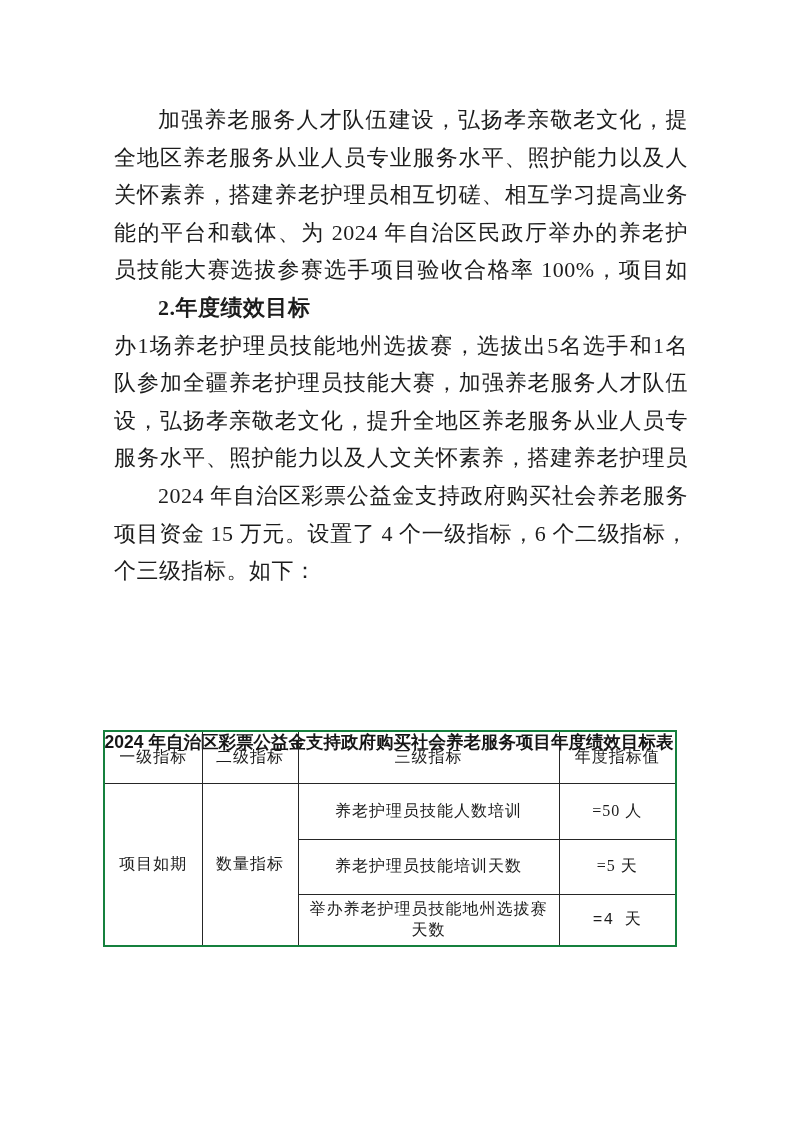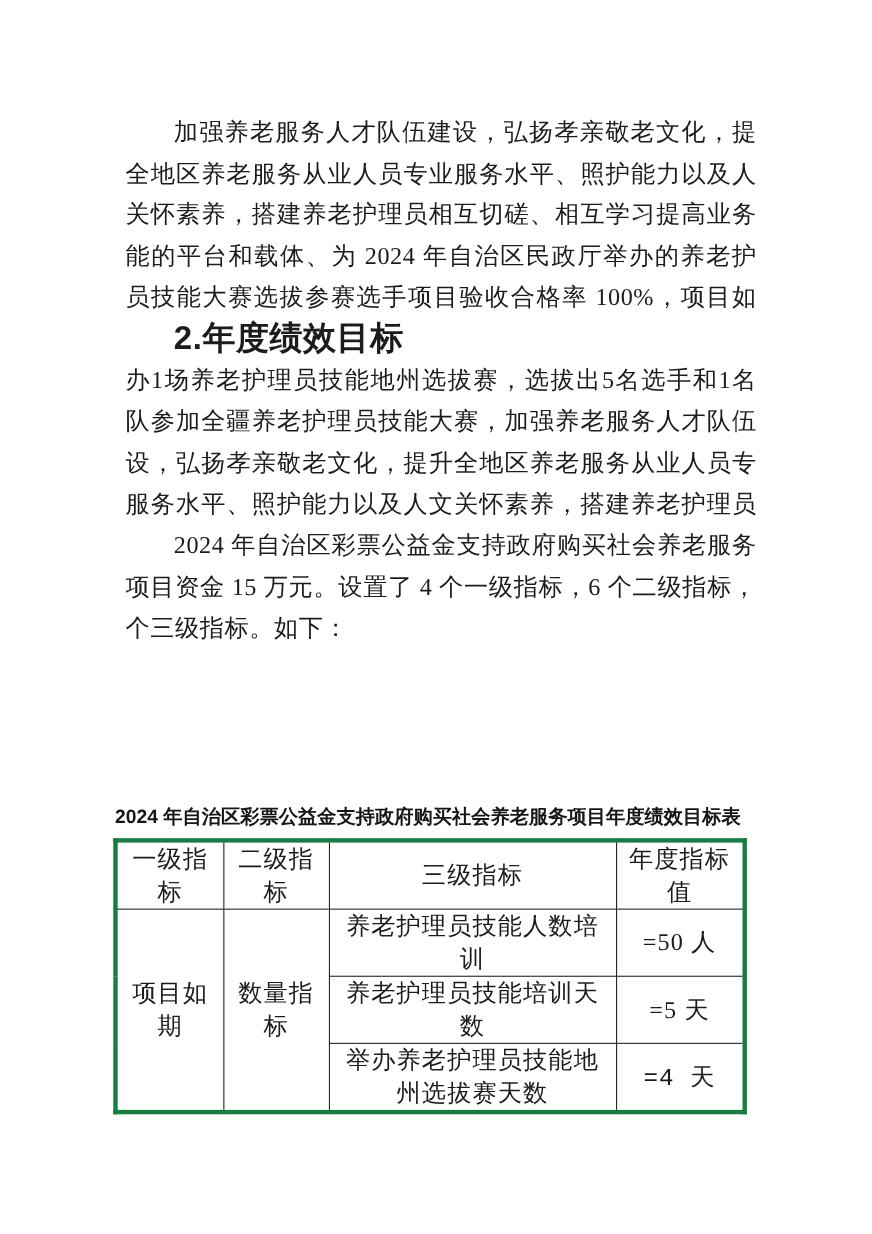--- a/index.html
+++ b/index.html
@@ -31,50 +31,50 @@
     letter-spacing: 0.5px;
   }
   .line.justify {
     text-align: justify;
     text-align-last: justify;
   }
   .line.indent {
     text-indent: 44px;
   }
   .heading {
-    font-family: Liberation Sans, sans-serif;
+    font-family: Liberation Serif, serif;
     font-weight: bold;
-    font-size: 30px;
+    font-size: 22px;
     line-height: 37.6px;
     height: 37.6px;
     text-indent: 44px;
     letter-spacing: 0.5px;
   }
   .table-title {
     position: absolute;
     top: 700px;
     left: 103px;
     width: 572px;
     text-align: center;
     font-family: "Liberation Sans", "DejaVu Sans", sans-serif;
     font-weight: bold;
     font-size: 17.5px;
     line-height: 28px;
     color: #161616;
     margin-top: 28px;
   }
   table.goal-table {
     position: absolute;
-    top: 762px;
+    top: 730px;
     left: 103px;
     width: 572px;
     border-collapse: collapse;
     table-layout: fixed;
-    border: 4px solid #15803d;
-    font-size: 22px;
+    border: 2px solid #15803d;
+    font-size: 16px;
     color: #1c1c1c;
   }
   table.goal-table th,
   table.goal-table td {
     border: 1px solid #262626;
     text-align: center;
     vertical-align: middle;
     font-weight: normal;
     padding: 0 4px;
     letter-spacing: 1px;

